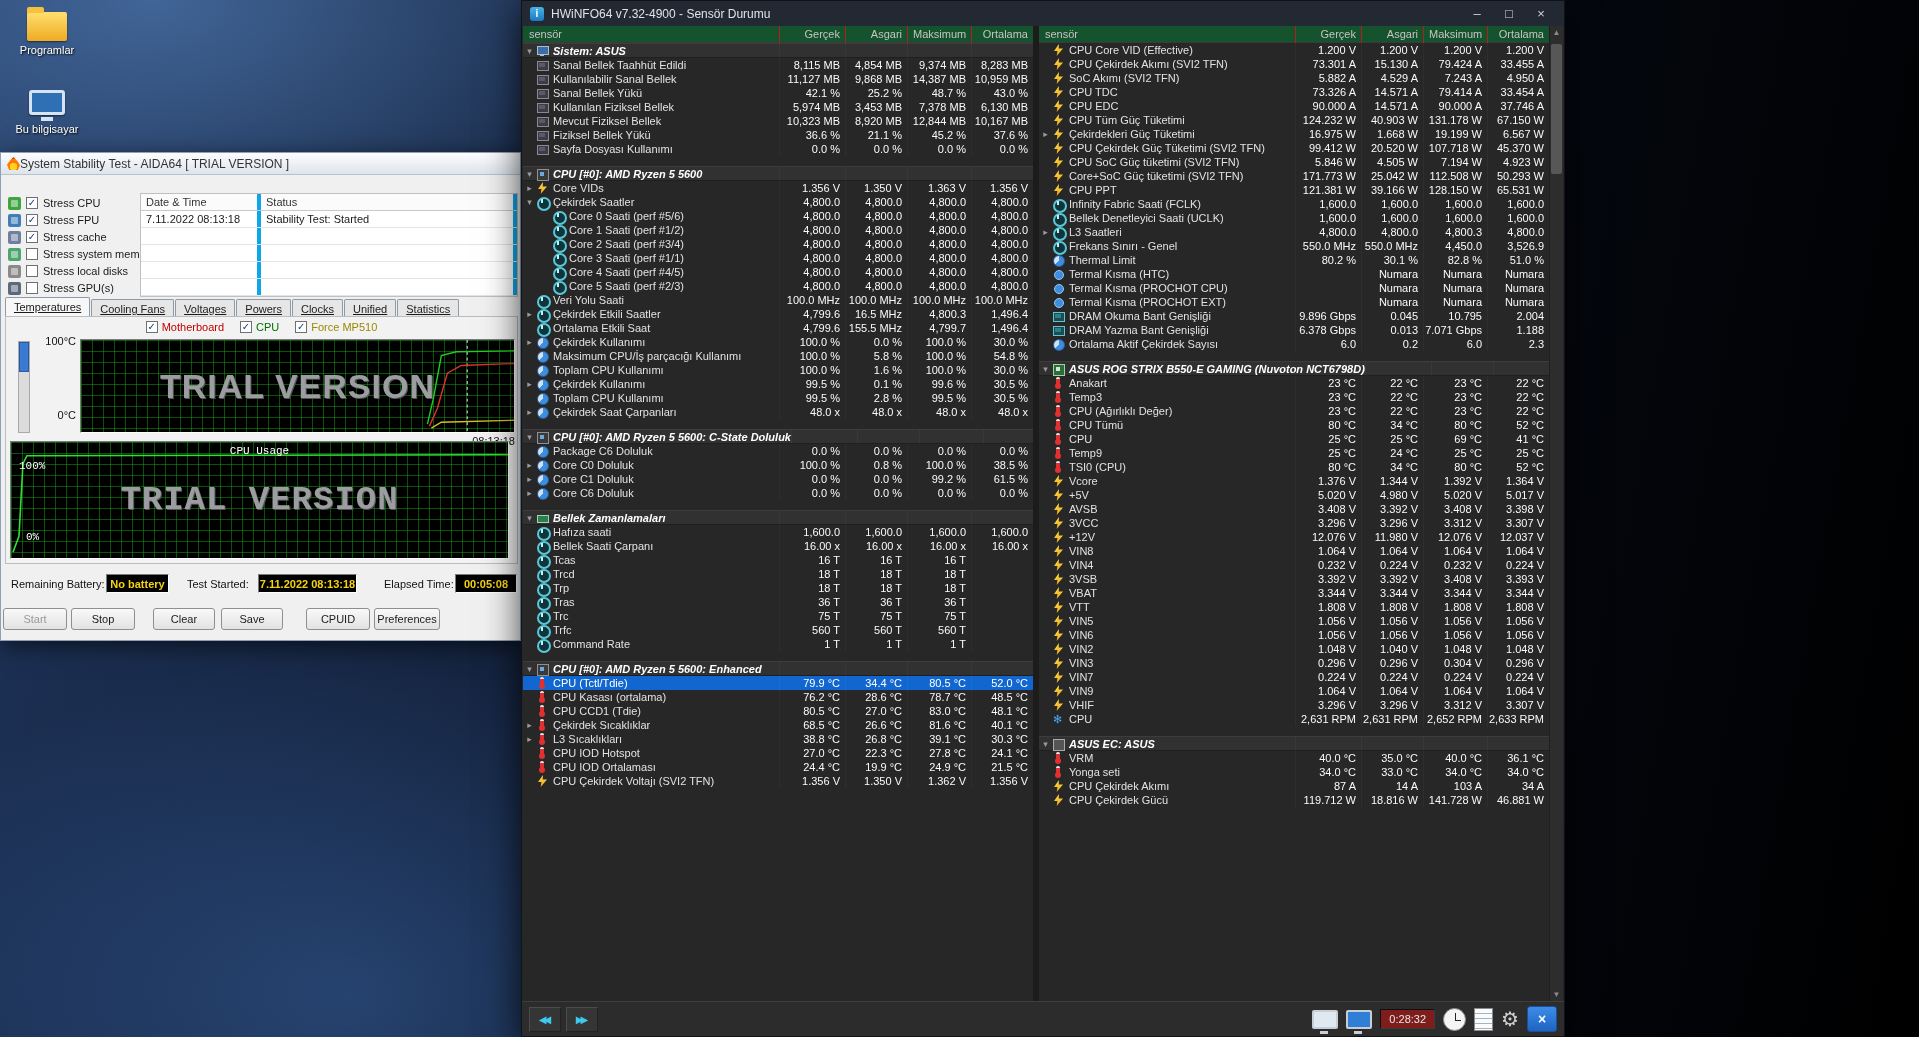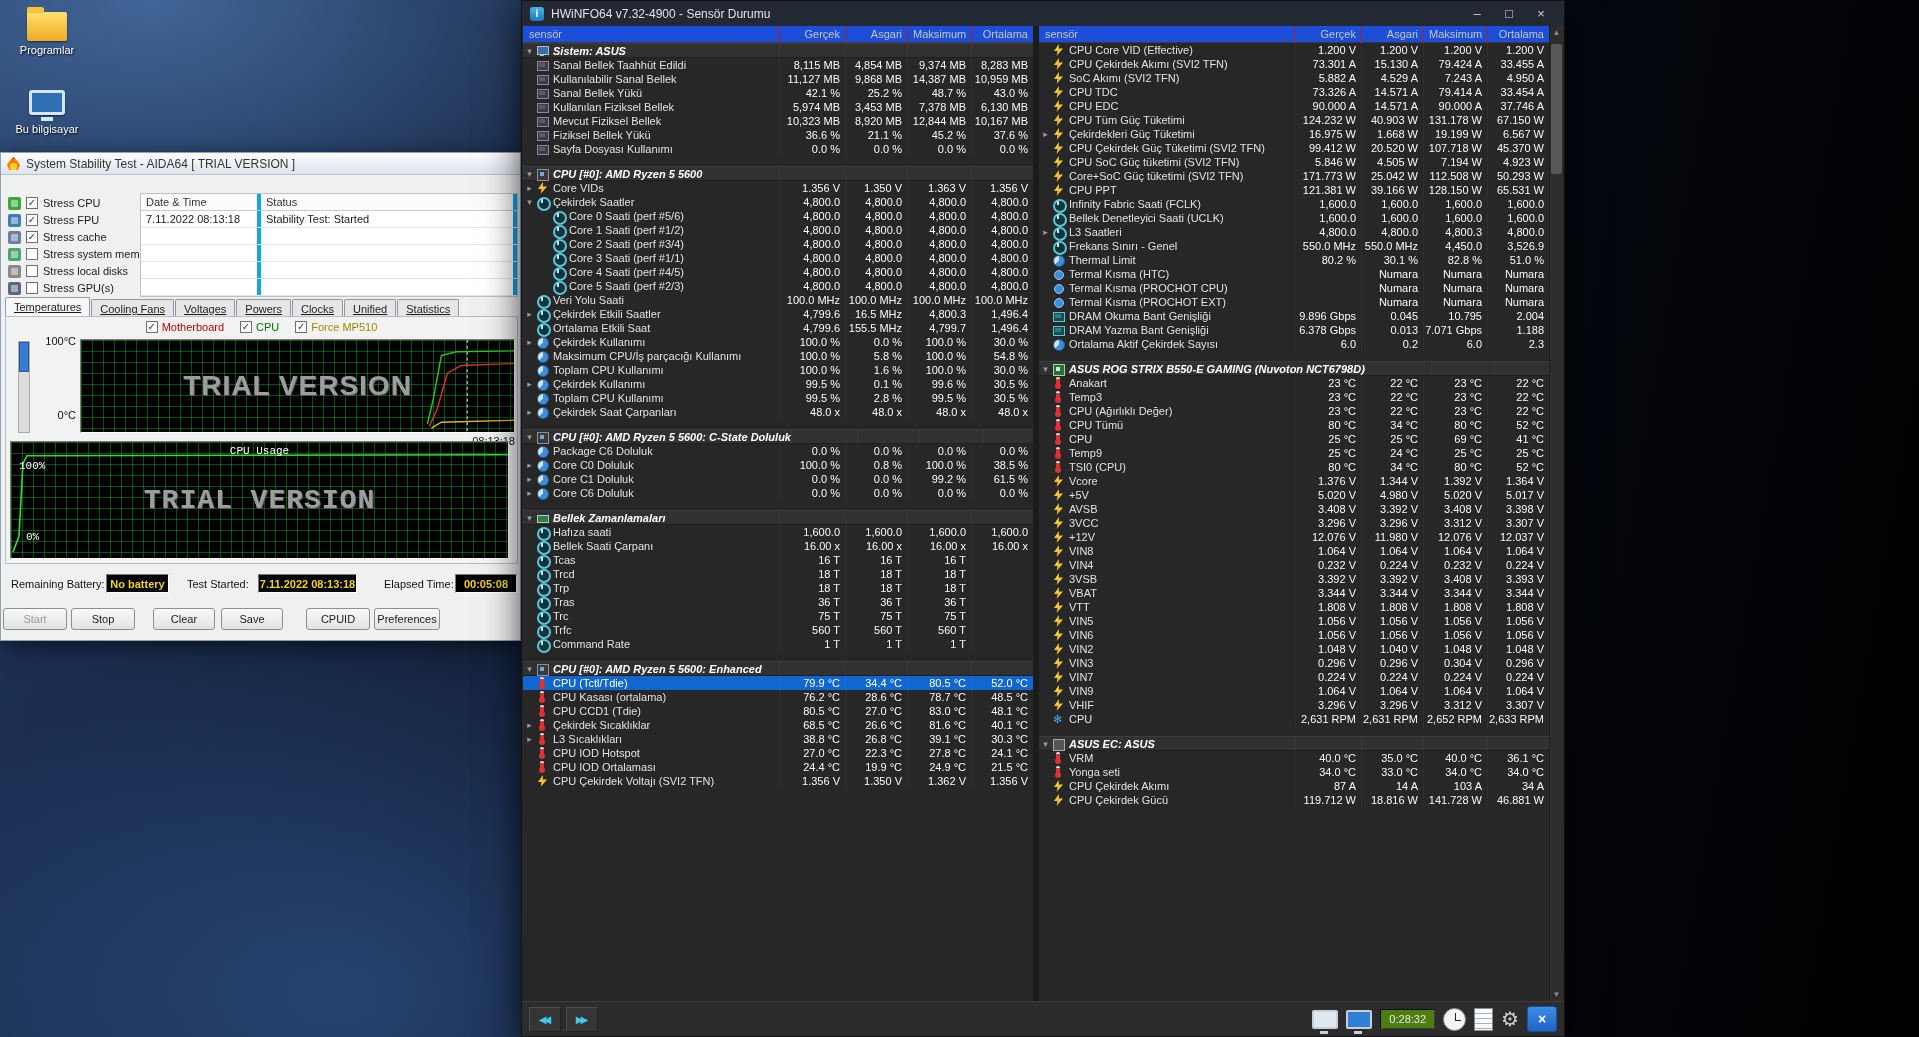--- a/index.html
+++ b/index.html
@@ -13,21 +13,21 @@
 
   
   .d-icon{position:absolute;width:78px;text-align:center;color:#fff;font-size:11px;text-shadow:1px 1px 2px #000;cursor:default;}
   .folder-shape{width:40px;height:29px;margin:6px auto 3px;background:linear-gradient(#ffdf6e,#eeab22);border-radius:2px;position:relative;box-shadow:0 1px 2px rgba(0,0,0,.5);}
   .folder-shape::before{content:"";position:absolute;top:-5px;left:0;width:17px;height:6px;background:#f6c23e;border-radius:2px 2px 0 0;}
   .pc-shape{width:36px;height:25px;margin:6px auto 8px;background:#2f6fb3;border:3px solid #d3e4f4;border-radius:3px;position:relative;box-shadow:0 1px 2px rgba(0,0,0,.5);}
   .pc-shape::after{content:"";position:absolute;left:9px;bottom:-9px;width:12px;height:4px;background:#d3e4f4;}
 
   
   .aida{position:absolute;left:0;top:152px;width:521px;height:489px;background:#f0f0f0;border:1px solid #8ea0b5;box-shadow:3px 5px 22px rgba(0,0,0,.6);font-size:11px;color:#1a1a1a;}
-  .aida-title{height:22px;display:flex;align-items:center;gap:6px;padding:0 6px;background:linear-gradient(#fdfdfe,#dde4ec);border-bottom:1px solid #b8c2cf;font-size:12px;color:#333;}
+  .aida-title{height:22px;display:flex;align-items:center;gap:0;padding:0 6px;background:linear-gradient(#fdfdfe,#dde4ec);border-bottom:1px solid #b8c2cf;font-size:12px;color:#333;}
   .flame-icon{width:13px;height:13px;background:radial-gradient(circle at 50% 75%, #ffd21e 0 32%, #ff7a00 33% 68%, #e23a00 69%);clip-path:polygon(50% 0,78% 28%,100% 62%,84% 100%,16% 100%,0 58%,26% 24%);}
   .stress-list{position:absolute;left:7px;top:42px;}
   .stress-item{display:flex;align-items:center;gap:5px;height:16px;margin-bottom:1px;}
   .s-ic{width:13px;height:13px;border-radius:2px;position:relative;flex:0 0 13px;}
   .s-ic::after{content:"";position:absolute;left:3px;top:3px;right:3px;bottom:3px;background:rgba(255,255,255,.45);border-radius:1px;}
   .ic-stress-cpu{background:#3fa53f;}
   .ic-stress-fpu{background:#3f7fb5;}
   .ic-stress-cache{background:#6f7f9f;}
   .ic-stress-memory{background:#4fa56f;}
   .ic-stress-disk{background:#8a8a8a;}
@@ -45,41 +45,41 @@
   .legend-item{display:flex;align-items:center;gap:4px;}
   .vscroll{position:absolute;left:12px;top:24px;width:12px;height:92px;background:#dcdcdc;border:1px solid #aaa;}
   .vthumb{position:absolute;left:0px;top:0px;width:10px;height:30px;background:#3a7ad0;border:1px solid #2a5aa0;}
   .ylab{position:absolute;width:40px;text-align:right;font-size:11px;color:#111;}
   .xlab{position:absolute;left:74px;width:435px;top:118px;text-align:right;font-size:11px;color:#111;}
   .graph{position:absolute;background-color:#000;border:1px solid;border-color:#7a7a7a #fdfdfd #fdfdfd #7a7a7a;
     background-image:repeating-linear-gradient(to right, rgba(22,150,22,.55) 0 1px, transparent 1px 11px),
                      repeating-linear-gradient(to bottom, rgba(22,150,22,.55) 0 1px, transparent 1px 11px);}
   .temp-graph{left:74px;top:22px;width:435px;height:94px;}
   .usage-graph{left:4px;top:124px;width:499px;height:118px;font-family:Liberation Mono, monospace;}
-  .watermark{position:absolute;inset:0;display:flex;align-items:center;justify-content:center;font-size:28px;font-weight:bold;color:#9b9da0;letter-spacing:1px;text-shadow:1px 1px 0 #555;}
+  .watermark{position:absolute;inset:0;display:flex;align-items:center;justify-content:center;font-size:34px;font-weight:bold;color:#9b9da0;letter-spacing:1px;text-shadow:1px 1px 0 #555;}
   .graph svg{position:absolute;inset:0;width:100%;height:100%;}
   .g-title{position:absolute;left:0;top:3px;width:100%;text-align:center;color:#fff;font-size:11px;z-index:3;}
   .g-ymax{position:absolute;left:8px;top:18px;color:#fff;font-size:11px;z-index:3;}
   .g-ymin{position:absolute;left:15px;bottom:15px;color:#fff;font-size:11px;z-index:3;}
   .st-lbl{position:absolute;font-size:11px;color:#111;top:425px;}
   .lcd{position:absolute;top:421px;height:19px;background:#000;color:#f5d312;font-weight:bold;border:1px solid;border-color:#7a7a7a #fff #fff #7a7a7a;display:flex;align-items:center;justify-content:center;font-size:11px;}
   .abtn{position:absolute;top:455px;height:22px;background:linear-gradient(#f9f9f9,#e2e2e2);border:1px solid #8f8f8f;border-radius:3px;font-size:11px;display:flex;align-items:center;justify-content:center;color:#1a1a1a;}
   .abtn.disabled{color:#9a9a9a;}
 
   
   .hw{position:absolute;left:521px;top:0;width:1044px;height:1037px;background:#262626;border:1px solid #10141a;box-shadow:0 8px 34px rgba(0,0,0,.75);}
   .hw-title{height:25px;background:#222933;display:flex;align-items:center;padding:0 8px;gap:7px;color:#dfe3e8;font-size:12px;}
   .hw-logo{width:14px;height:14px;background:linear-gradient(#45b4e8,#1f78c0);border-radius:3px;color:#fff;font-size:10px;font-weight:bold;text-align:center;line-height:14px;}
   .hw-logo::after{content:"i";}
   .hw-controls{margin-left:auto;display:flex;gap:2px;}
   .hw-ctrl{width:30px;height:20px;text-align:center;color:#cfd3d8;font-size:13px;line-height:20px;}
   .hw-body{position:absolute;top:25px;bottom:35px;left:1px;right:1px;display:flex;background:#1f1f1f;}
   .s-panel{width:510px;background:#272727;overflow:hidden;}
   .panel-div{flex:1;background:#1c1c1c;min-width:4px;}
-  .s-cols{display:grid;grid-template-columns:256px 66px 62px 64px 62px;height:17px;background:#1d4ed8;color:#c4c4c4;font-size:11px;border-bottom:1px solid #3a3a3a;}
+  .s-cols{display:grid;grid-template-columns:256px 66px 62px 64px 62px;height:17px;background:#14532d;color:#c4c4c4;font-size:11px;border-bottom:1px solid #3a3a3a;}
   .s-cols span{border-left:1px solid #b91c1c;padding:0 5px;text-align:right;line-height:16px;height:17px;overflow:hidden;}
   .s-cols span:first-child{border-left:none;text-align:left;padding-left:6px;}
   .s-row{display:grid;grid-template-columns:13px 17px 1fr 66px 62px 64px 62px;height:14px;align-items:center;font-size:11px;color:#e2e2e2;line-height:14px;}
   .s-row.ind{grid-template-columns:29px 17px 1fr 66px 62px 64px 62px;}
   .s-row .val{text-align:right;padding-right:5px;color:#fafafa;border-left:1px solid rgba(255,255,255,.035);height:14px;overflow:hidden;}
   .s-row .lbl{overflow:hidden;white-space:nowrap;}
   .s-head{background:#313131;border-top:1px solid #3d3d3d;border-bottom:1px solid #1f1f1f;color:#fff;height:15px;}
   .s-head .lbl{font-style:italic;font-weight:bold;overflow:visible;white-space:nowrap;z-index:2;}
   .s-row.sel{background:#1266cf;}
   .s-row.sel .lbl,.s-row.sel .val{color:#fff;}
@@ -109,21 +109,21 @@
   .hw-scroll{width:14px;background:#2d2d2d;border-left:1px solid #1f1f1f;position:relative;color:#8a8a8a;font-size:8px;text-align:center;}
   .hw-sarrow{height:13px;line-height:13px;}
   .hw-sarrow.dn{position:absolute;bottom:0;left:0;right:0;}
   .hw-thumb{position:absolute;left:1px;right:1px;top:18px;height:130px;background:#575757;border-radius:2px;}
   .hw-toolbar{position:absolute;left:0;right:0;bottom:0;height:35px;background:#2c2c2c;border-top:1px solid #3e3e3e;display:flex;align-items:center;padding:0 7px;gap:6px;}
   .tb-btn{height:25px;min-width:32px;background:#353535;border:1px solid;border-color:#4c4c4c #222 #222 #4c4c4c;display:flex;align-items:center;justify-content:center;color:#3ec9f0;font-size:10px;letter-spacing:-3px;padding-right:3px;}
   .tb-right{margin-left:auto;display:flex;align-items:center;gap:8px;}
   .mon{width:26px;height:19px;border:2px solid #c9ced4;background:#dfe9f2;border-radius:2px;position:relative;}
   .mon::after{content:"";position:absolute;left:6px;bottom:-7px;width:8px;height:3px;background:#c9ced4;}
   .mon.blue{background:#2f7fd6;}
-  .time-box{height:20px;padding:8px 8px;background:#4d7c0f;border:1px solid;border-color:#0f0f0f #3c3c3c #3c3c3c #0f0f0f;color:#e6e6e6;font-size:11px;display:flex;align-items:center;}
+  .time-box{height:20px;padding:8px 8px;background:#7f1d1d;border:1px solid;border-color:#0f0f0f #3c3c3c #3c3c3c #0f0f0f;color:#e6e6e6;font-size:11px;display:flex;align-items:center;}
   .clockb{width:23px;height:23px;border-radius:50%;background:#f4f4f4;border:1px solid #8a8a8a;position:relative;}
   .clockb::before{content:"";position:absolute;left:11px;top:4px;width:1px;height:8px;background:#222;}
   .clockb::after{content:"";position:absolute;left:11px;top:11px;width:6px;height:1px;background:#222;}
   .noteb{width:19px;height:23px;background:#fbfbfb;border:1px solid #8a8a8a;background-image:repeating-linear-gradient(to bottom,transparent 0 4px,#9fb6c8 4px 5px);}
   .gearb{color:#cfcfcf;font-size:20px;line-height:24px;}
   .xb{width:30px;height:26px;background:linear-gradient(#3c8ce8,#1f63c2);border:1px solid #1a4f9c;color:#fff;font-weight:bold;display:flex;align-items:center;justify-content:center;border-radius:3px;font-size:14px;}
 </style>
 </head>
 <body>
 

